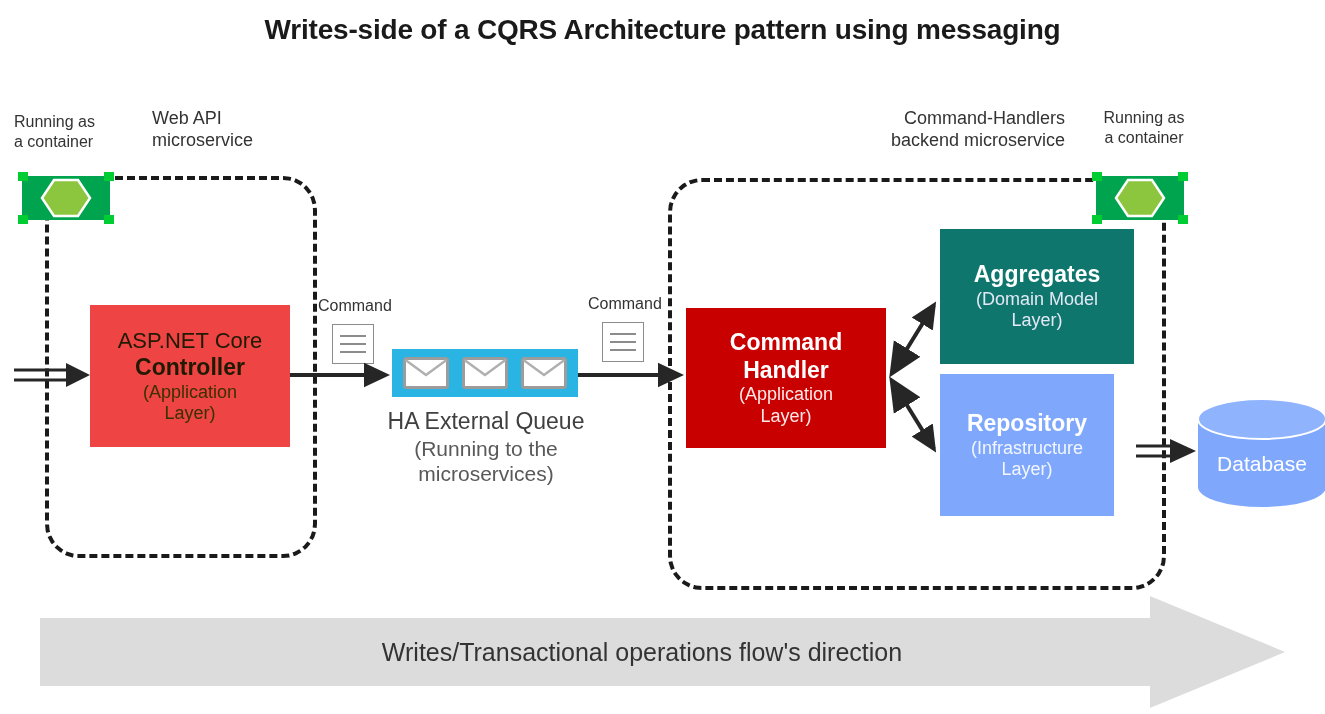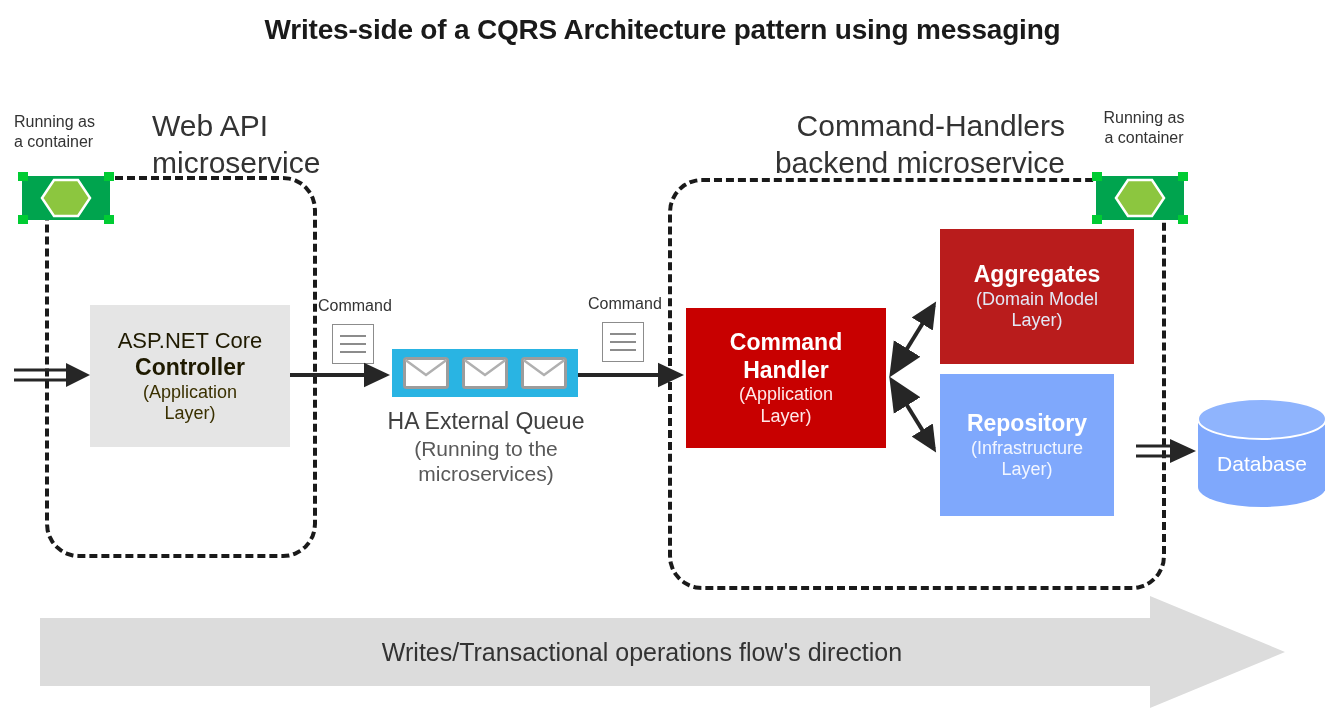--- a/index.html
+++ b/index.html
@@ -41,21 +41,21 @@
     border-radius: 34px;
     box-sizing: border-box;
     background: transparent;
   }
   #boundary-webapi   { left: 45px;  top: 176px; width: 272px; height: 382px; }
   #boundary-backend  { left: 668px; top: 178px; width: 498px; height: 412px; }
 
   
   .svc-label {
     position: absolute;
-    font-size: 30px;
+    font-size: 18px;
     color: #333333;
     line-height: 1.22;
     white-space: pre-line;
   }
   #label-webapi   { left: 152px; top: 108px; }
   #label-backend  { left: 645px; top: 108px; width: 420px; text-align: right; }
 
   .container-caption {
     position: absolute;
     font-size: 16px;
@@ -85,33 +85,33 @@
     justify-content: center;
     text-align: center;
     line-height: 1.2;
   }
   .node-title-regular { font-size: 22px; font-weight: normal; }
   .node-title-bold    { font-size: 23px; font-weight: bold; }
   .node-sub           { font-size: 18px; font-weight: normal; white-space: pre-line; line-height: 1.18; }
 
   #box-controller {
     left: 90px; top: 305px; width: 200px; height: 142px;
-    background: #e5e5e5; color: #1f1a00;
+    background: #ef4444; color: #1f1a00;
   }
   #box-controller .node-sub { color: #3a3000; }
 
   #box-command-handler {
     left: 686px; top: 308px; width: 200px; height: 140px;
     background: #C80000; color: #ffffff;
   }
   #box-command-handler .node-sub { color: #ffe8e8; }
 
   #box-aggregates {
     left: 940px; top: 229px; width: 194px; height: 135px;
-    background: #b91c1c; color: #ffffff;
+    background: #0f766e; color: #ffffff;
   }
   #box-aggregates .node-sub { color: #e3e8f5; }
 
   #box-repository {
     left: 940px; top: 374px; width: 174px; height: 142px;
     background: #7FA8FC; color: #ffffff;
   }
   #box-repository .node-sub { color: #f2f6ff; }
 
   

